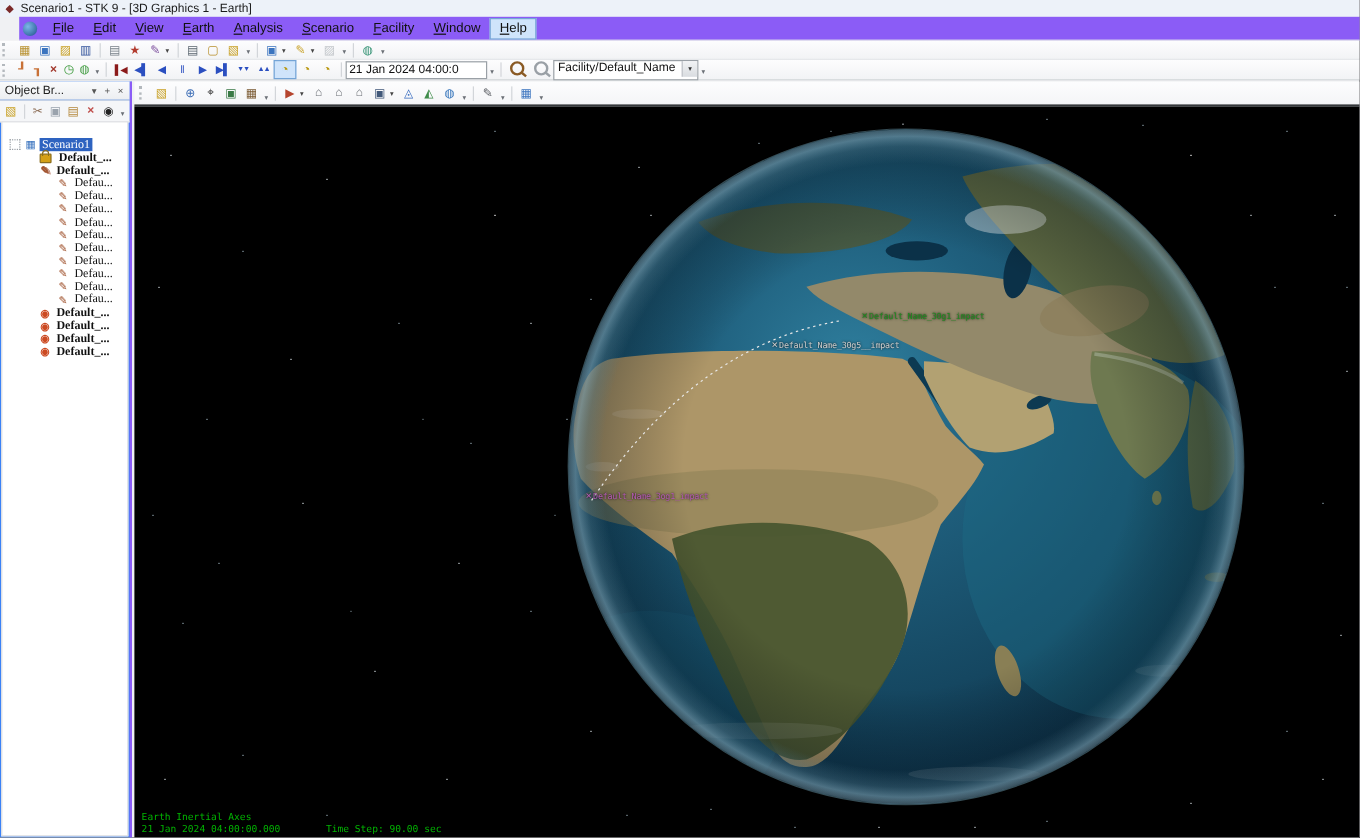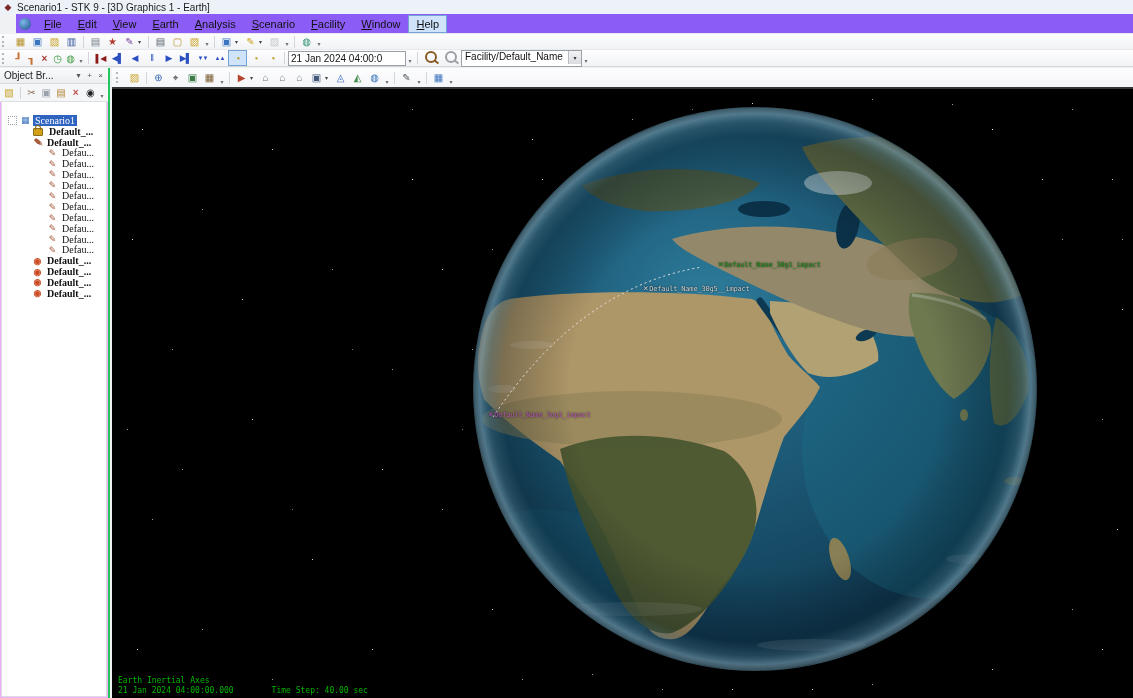--- a/index.html
+++ b/index.html
@@ -89,21 +89,21 @@
   [data-name="image-capture-icon"]{color:#3b74bf;}
   [data-name="new-object-icon"]{color:#c9a227;}
   [data-name="cut-icon"]{color:#8a6a52;}
   [data-name="copy-icon"]{color:#9aa3ad;}
   [data-name="paste-icon"]{color:#b5893d;}
   [data-name="delete-icon"]{color:#c0504d;font-weight:bold;}
   [data-name="find-icon"]{color:#222;}
 
   
   .left-panel{position:absolute;left:0;top:68px;width:110px;bottom:0;
-    background:#f0abfc;border-right:2px solid #22c55e;box-sizing:border-box;}
+    background:#3b82f6;border-right:2px solid #8b5cf6;box-sizing:border-box;}
   .panel-header{height:15px;display:flex;align-items:center;font-size:10px;color:#222;
     background:linear-gradient(#fafbfc,#eceef1);border-bottom:1px solid #d8dadd;
     padding:0 2px 0 4px;}
   .panel-header .sp{flex:1;}
   .ph-btn{width:11px;text-align:center;font-size:8px;color:#555;}
   .panel-tools{height:17px;display:flex;align-items:center;gap:1px;
     background:#f5f6f8;border-bottom:1px solid #e0e2e5;padding-left:2px;}
   .panel-tools .ic{width:14px;}
   .panel-tools .ovf{margin-left:auto;margin-right:2px;}
   .tree{position:absolute;left:1px;right:1px;top:33px;bottom:1px;background:#fff;
@@ -451,16 +451,16 @@
     </span>
     <span class="map-label lab-white" style="left:531px;top:194px;" data-name="impact-label-white">
       <span class="mark" data-name="x-marker-icon">×</span><span>Default_Name_30g5__impact</span>
     </span>
     <span class="map-label lab-magenta" style="left:376px;top:320px;" data-name="impact-label-magenta">
       <span class="mark" data-name="x-marker-icon">×</span><span>Default_Name_3og1_impact</span>
     </span>
 
     <span class="overlay-line ol-axes" data-name="axes-overlay-label">Earth Inertial Axes</span>
     <span class="overlay-line ol-time" data-name="time-overlay">
-      <span data-name="overlay-current-time">21 Jan 2024 04:00:00.000</span><span class="gap"></span><span data-name="overlay-time-step">Time Step: 40.00 sec</span>
+      <span data-name="overlay-current-time">21 Jan 2024 04:00:00.000</span><span class="gap"></span><span data-name="overlay-time-step">Time Step: 90.00 sec</span>
     </span>
   </div>
 </div>
 
 </body></html>

